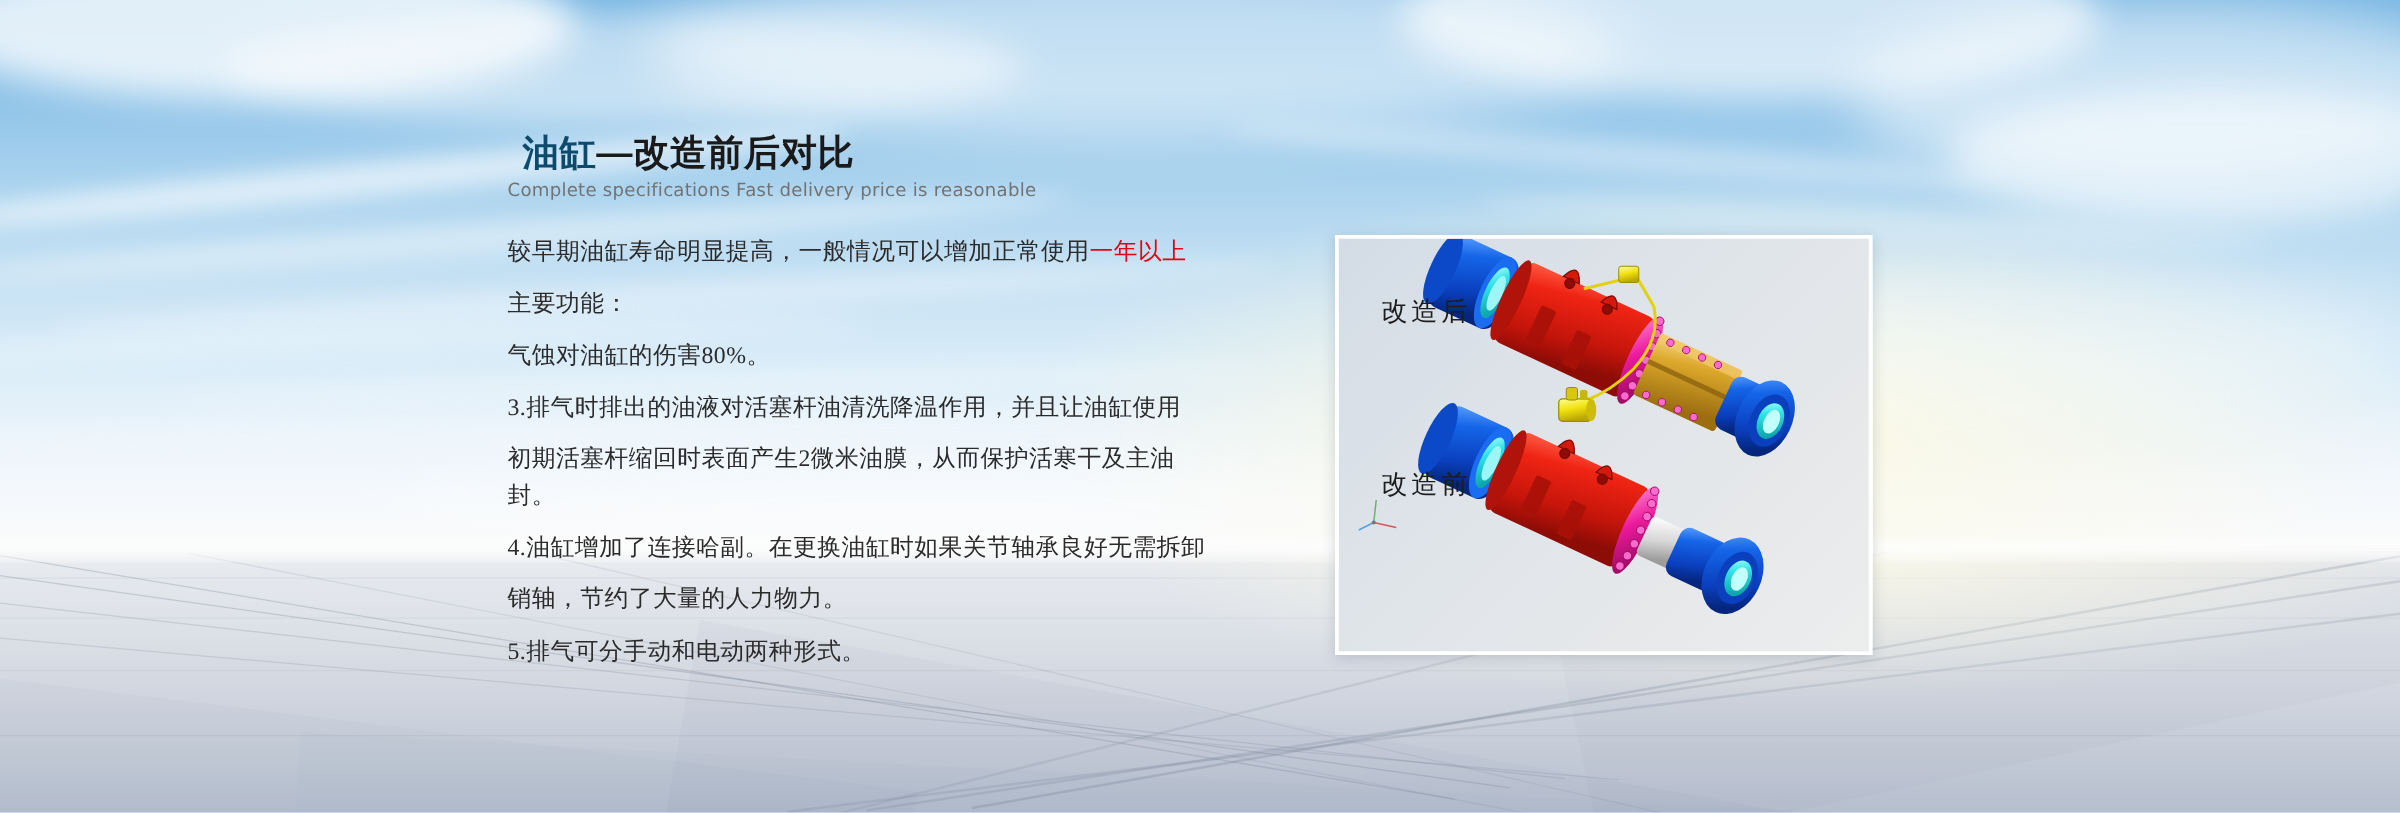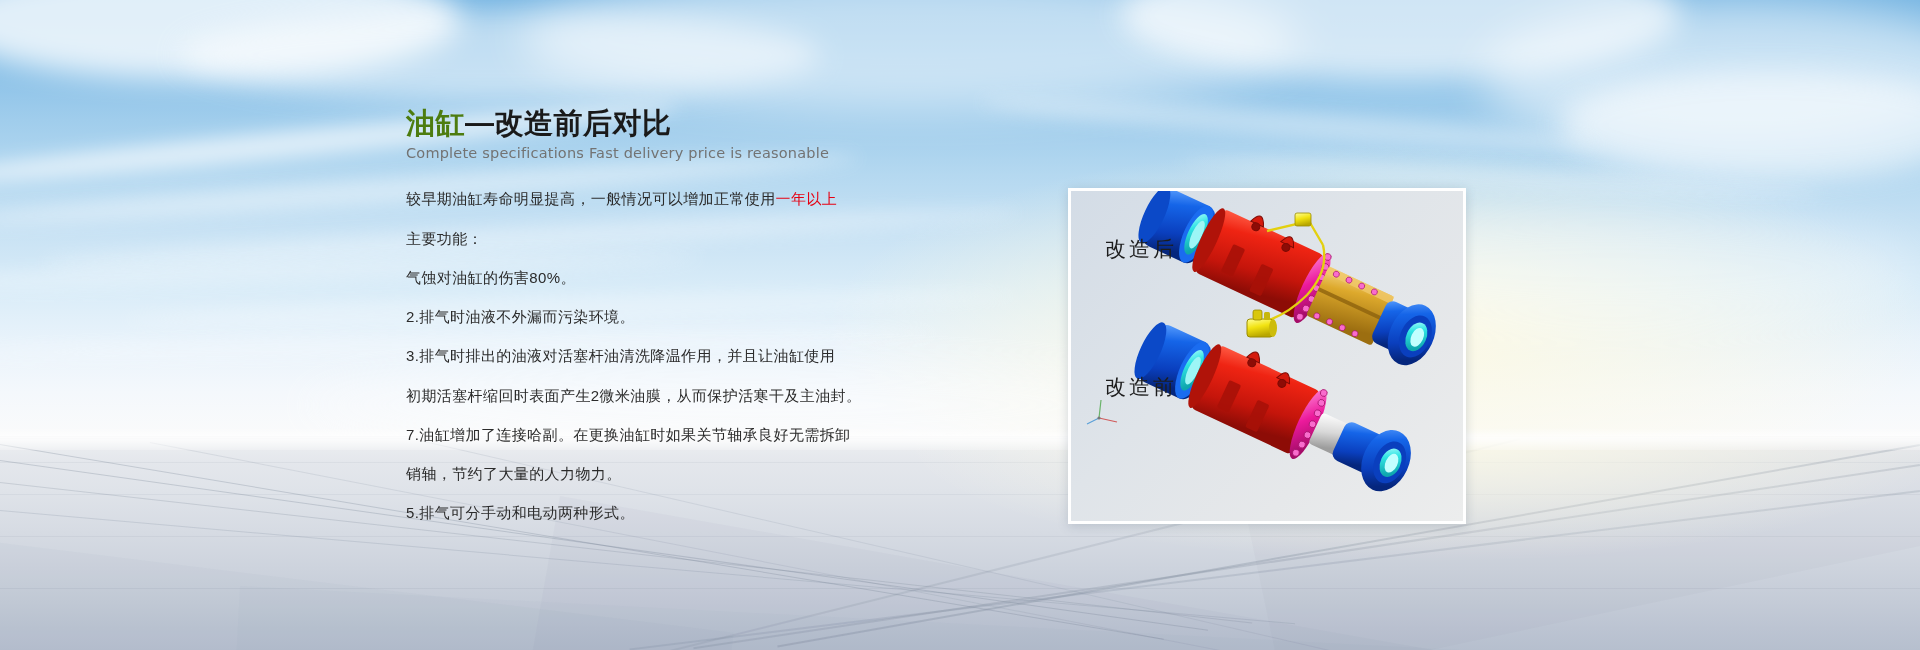--- a/index.html
+++ b/index.html
@@ -63,34 +63,35 @@
     position:absolute;left:0;top:428px;width:1920px;height:22px;
     background:linear-gradient(to bottom, rgba(255,255,255,0) 0%, rgba(255,255,255,.85) 45%, rgba(255,255,255,.25) 100%);
   }
 
   
   .copy{position:absolute;left:406px;top:105px;width:560px;}
   .title{
     font-size:29px;font-weight:bold;letter-spacing:.5px;color:#1a1a1a;
     line-height:1.25;margin:0 0 4px 0;white-space:nowrap;
   }
-  .title .hl{color:#4d7c0f;}
+  .title .hl{color:#0c4a6e;margin-left:12px;}
   .subtitle{
     font-size:14.5px;color:#737373;letter-spacing:.2px;margin:0 0 26px 0;
     font-family:"DejaVu Sans",sans-serif;white-space:nowrap;
   }
   .body p{
-    margin:16px 0 12px 0;font-size:15px;color:#2b2b2b;line-height:1.55;
+    margin:0 0 12px 0;font-size:19px;color:#2b2b2b;line-height:1.55;
     letter-spacing:.4px;
+    font-family:Liberation Serif, serif;
   }
   .body p .red{color:#e60012;}
 
   
   .panel{
-    position:absolute;left:1068px;top:188px;width:398px;height:336px;
+    position:absolute;left:1068px;top:188px;width:430px;height:336px;
     background:linear-gradient(135deg,#d3dce6 0%,#dfe4e9 42%,#e6e8ea 72%,#eceded 100%);
     border:3px solid #ffffff;
     box-shadow:0 2px 10px rgba(60,80,110,.22);
     box-sizing:border-box;
   }
   .panel-stage{position:absolute;inset:0;overflow:hidden;}
   .lbl{
     position:absolute;font-size:21px;color:#1d1d1d;letter-spacing:3px;
     font-family:"DejaVu Serif","Liberation Serif",serif;
   }
@@ -157,24 +158,23 @@
     <h1 class="title"><span class="hl">油缸</span><span>—改造前后对比</span></h1>
 
     <div class="subtitle">Complete specifications Fast delivery price is reasonable</div>
 
     <div class="body">
       <p><span>较早期油缸寿命明显提高，一般情况可以增加正常使用</span><span class="red">一年以上</span></p>
 
       <p>主要功能：</p>
 
       <p>气蚀对油缸的伤害80%。</p>
-      <p>2.排气时油液不外漏而污染环境。</p>
       <p>3.排气时排出的油液对活塞杆油清洗降温作用，并且让油缸使用</p>
       <p>初期活塞杆缩回时表面产生2微米油膜，从而保护活寒干及主油封。</p>
-      <p>7.油缸增加了连接哈副。在更换油缸时如果关节轴承良好无需拆卸</p>
+      <p>4.油缸增加了连接哈副。在更换油缸时如果关节轴承良好无需拆卸</p>
       <p>销轴，节约了大量的人力物力。</p>
       <p>5.排气可分手动和电动两种形式。</p>
     </div>
   </div>
 
   <div class="panel">
     <div class="panel-stage">
 
       <svg width="392" height="330" viewBox="0 0 392 330">
         <defs>

